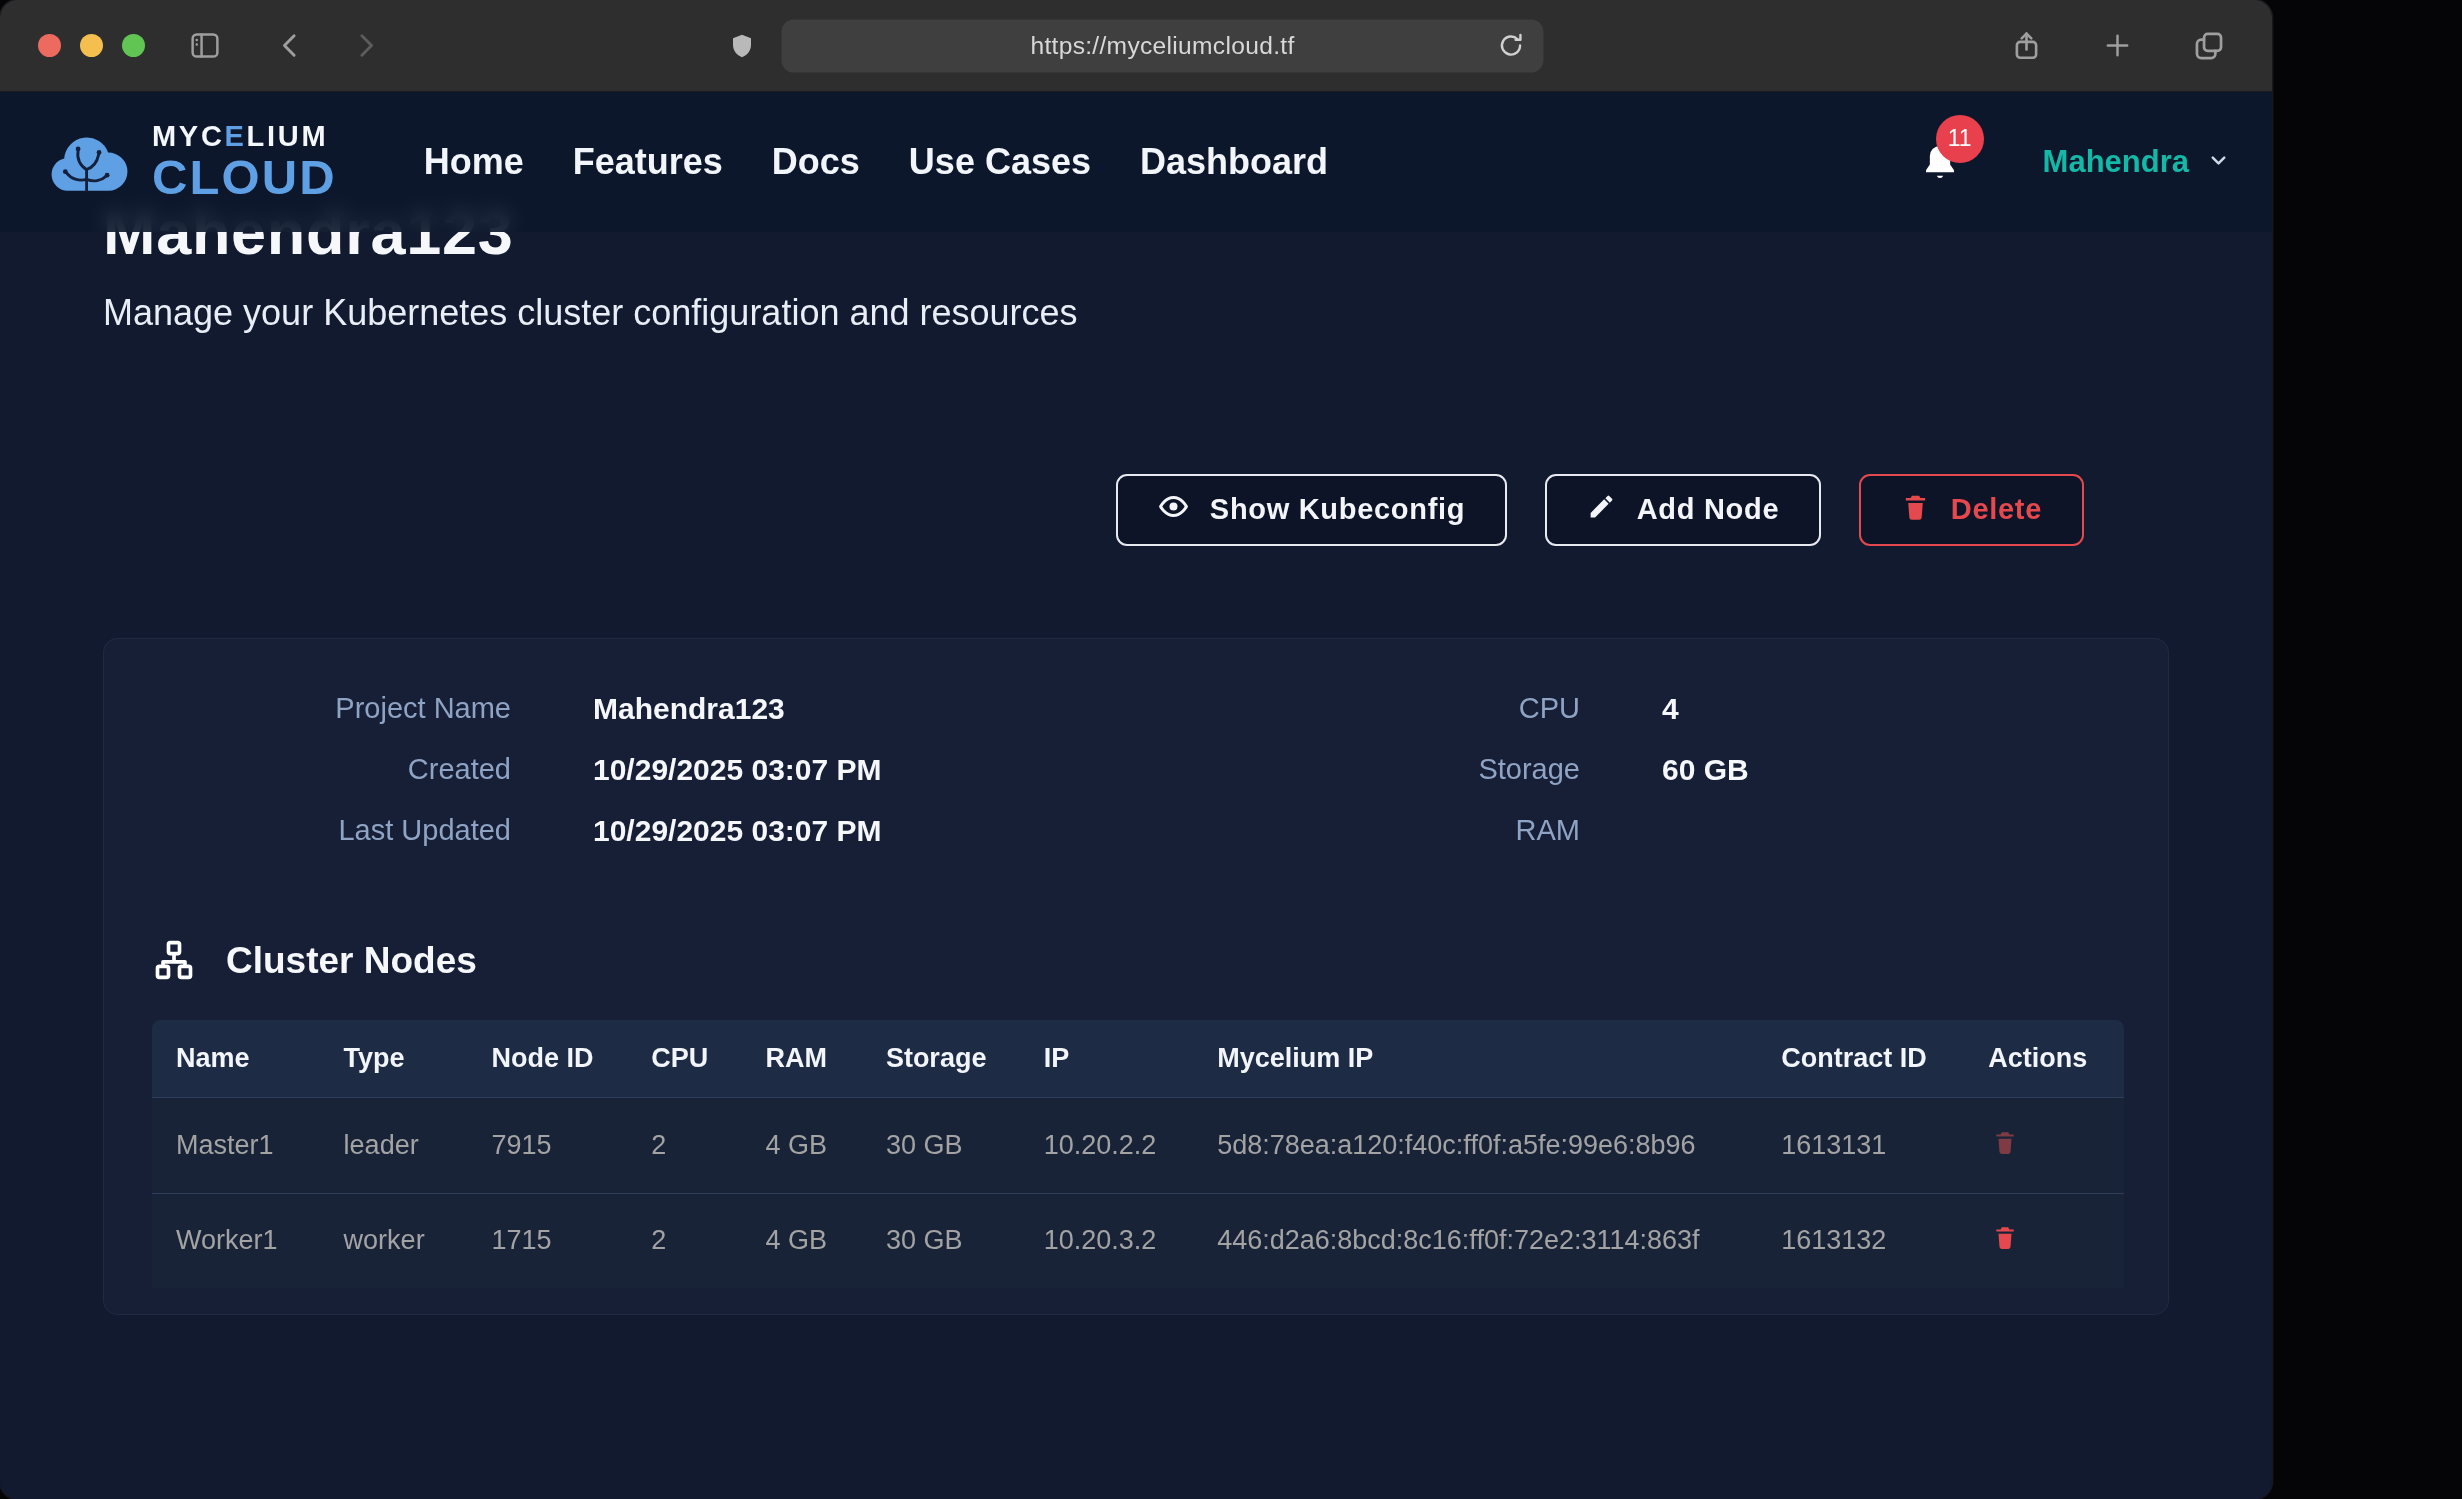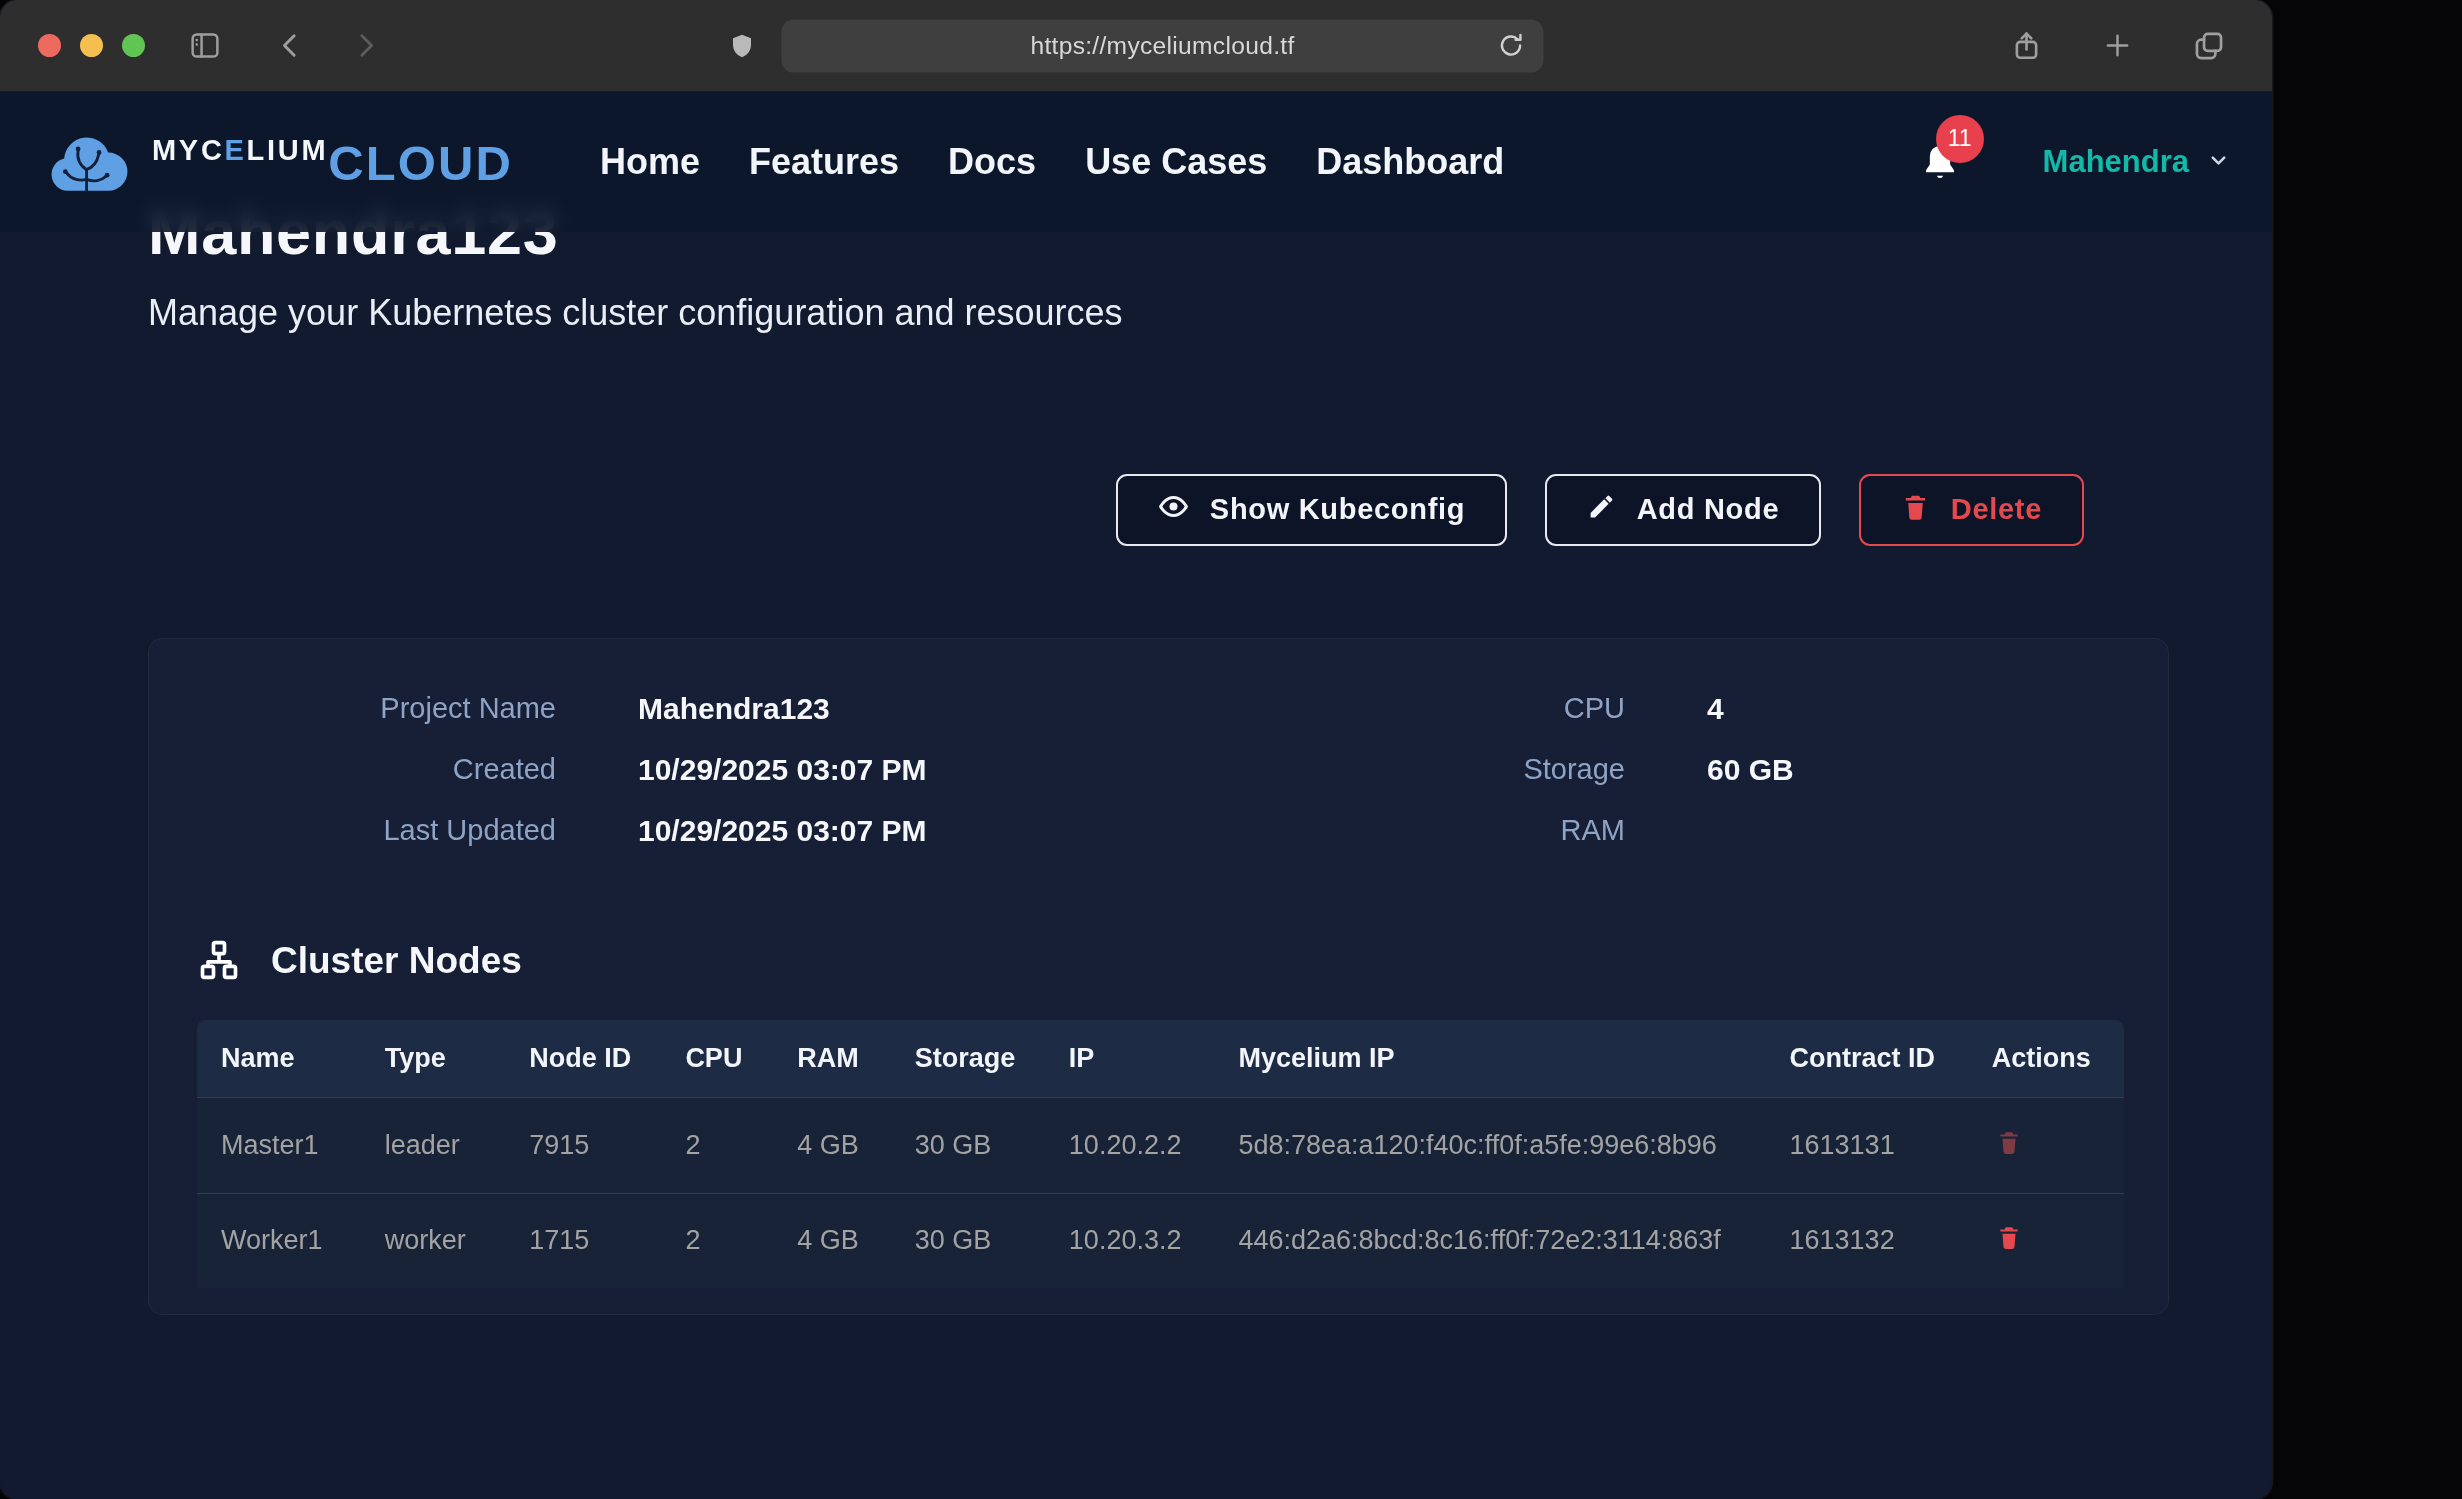--- a/index.html
+++ b/index.html
@@ -33,33 +33,33 @@
   .url-zone{position:absolute;left:50%;top:50%;transform:translate(-50%,-50%);display:flex;align-items:center;gap:26px;}
   .url-pill{width:762px;height:53px;background:#3f3f40;border-radius:12.3px;display:flex;align-items:center;justify-content:center;position:relative;}
   .url-text{font-size:24.6px;color:#d8d8d8;letter-spacing:0.3px;}
   .reload{position:absolute;right:18px;top:50%;transform:translateY(-50%);color:#d0d0d0;}
   .chrome-right{margin-left:auto;display:flex;gap:59px;align-items:center;padding-right:8.2px;}
 
   
   .site{flex:1;position:relative;background:var(--page-bg);overflow:hidden;}
   .navbar{position:absolute;top:0;left:0;right:0;height:140px;z-index:10;display:flex;align-items:center;padding:0 42px;background:rgba(13,23,44,0.87);backdrop-filter:blur(9.6px);-webkit-backdrop-filter:blur(9.6px);}
   .brand{display:flex;align-items:center;gap:18px;}
-  .brand-text{display:flex;flex-direction:row;line-height:1;}
+  .brand-text{display:flex;flex-direction:column;line-height:1;}
   .brand-line1{font-size:29px;font-weight:800;letter-spacing:2.7px;color:#f4f7fb;}
   .brand-line1 .brand-e{color:var(--accent-blue);}
   .brand-line2{font-size:49px;font-weight:800;letter-spacing:2.1px;color:var(--accent-blue);margin-top:2.7px;}
   .nav-links{display:flex;gap:49px;margin-left:87px;}
   .nav-link{font-size:36px;font-weight:600;color:#f2f5fa;cursor:pointer;text-decoration:none;}
   .nav-right{margin-left:auto;display:flex;align-items:center;gap:82px;}
   .bell-wrap{position:relative;width:42px;height:45px;color:#ffffff;cursor:pointer;}
   .badge{position:absolute;top:-24.6px;right:-23px;min-width:48px;height:48px;border-radius:50%;background:var(--badge-red);color:#fff;font-size:23px;font-weight:400;display:flex;align-items:center;justify-content:center;}
   .user-menu{display:flex;align-items:center;gap:18px;color:#14b8a6;font-size:31px;font-weight:600;cursor:pointer;}
   .user-menu svg{color:#cfd8e6;}
 
-  .content{position:relative;z-index:1;padding:140px 103px 0 103px;height:100%;margin-left:45px;}
+  .content{position:relative;z-index:1;padding:140px 103px 0 103px;height:100%;}
   .page-title{font-size:63px;font-weight:700;color:#f5f7fa;line-height:1.1;margin-top:-34px;letter-spacing:0.7px;}
   .page-subtitle{font-size:36px;font-weight:400;color:#e9eef6;margin-top:24.6px;}
 
   .actions-row{margin-top:140px;display:flex;justify-content:flex-end;gap:38px;padding-right:85px;}
   .btn{display:flex;align-items:center;gap:20.5px;height:72px;padding:4px 40px;border-radius:11px;background:rgba(9,16,32,0.55);border:2.1px solid #e9eaf0;color:#f3f5f9;font-size:29px;font-weight:700;letter-spacing:0.7px;cursor:pointer;font-family:inherit;}
   .btn svg{flex:0 0 auto;}
   .btn.danger{border-color:var(--danger-red);color:var(--danger-red);}
 
   .panel{margin-top:92px;background:var(--panel-bg);border:1.4px solid rgba(255,255,255,0.05);border-radius:15px;padding:53px 44px 26px 48px;}
   .info-grid{display:grid;grid-template-columns:359px 608px 461px auto;row-gap:27px;align-items:center;}

